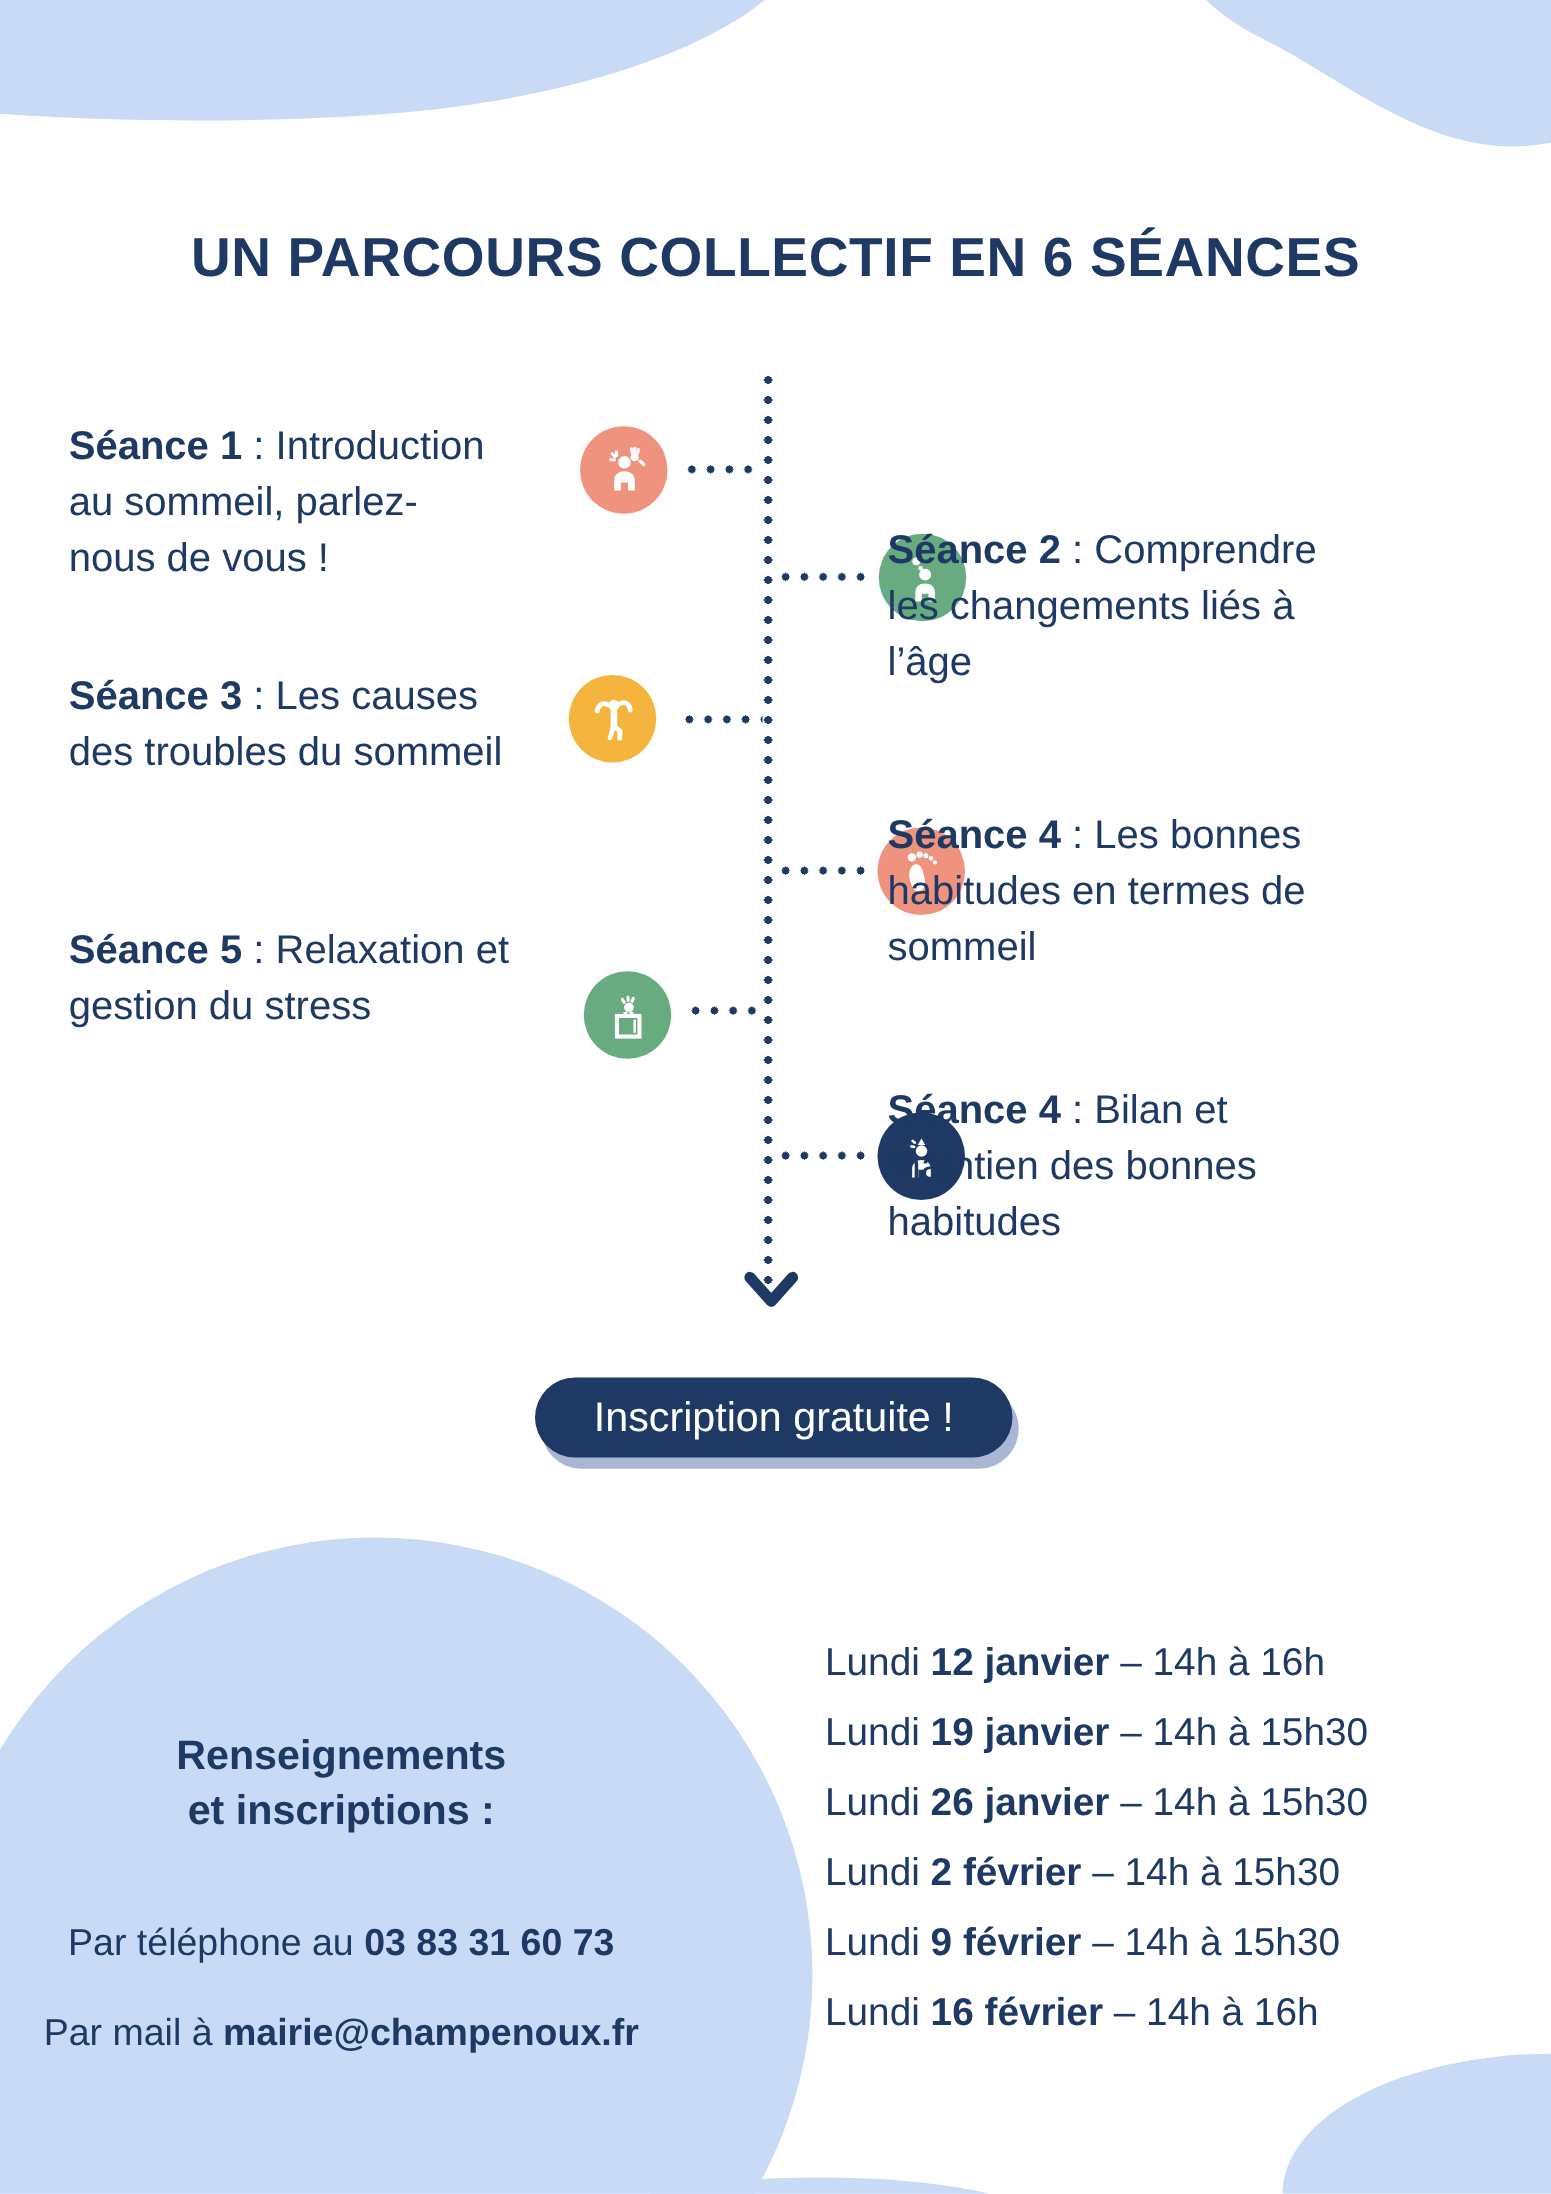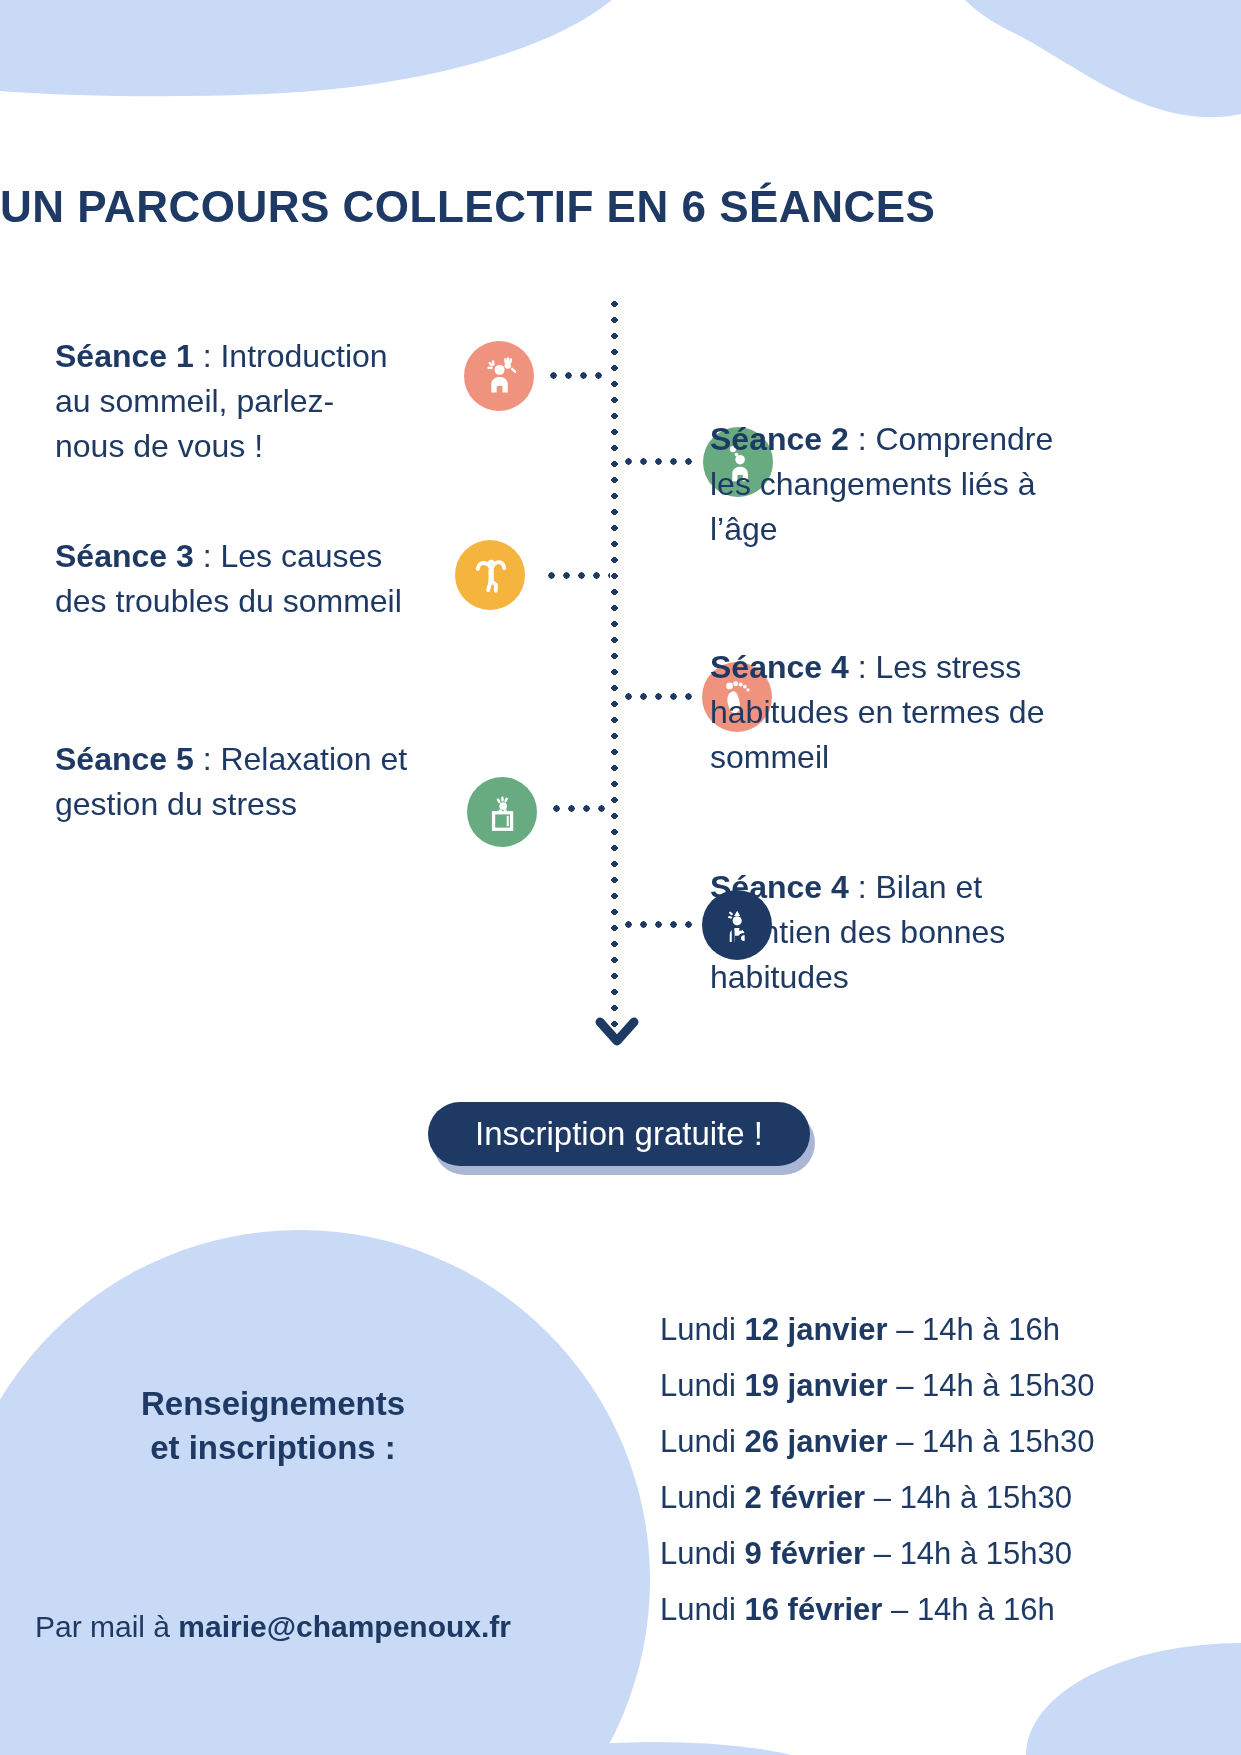--- a/index.html
+++ b/index.html
@@ -13,21 +13,21 @@
   *{margin:0;padding:0;box-sizing:border-box;}
   body{background:#ffffff;font-family:"Liberation Sans","DejaVu Sans",sans-serif;}
   .page{position:relative;width:1241px;height:1755px;background:#ffffff;overflow:hidden;margin:0 auto;}
 
   
   .top-wave{position:absolute;left:0;top:0;width:1241px;height:140px;}
   .blob-bottom-left{position:absolute;left:-50px;top:1230px;width:700px;height:700px;border-radius:50%;background:var(--lblue);}
   .blob-bottom-right{position:absolute;right:0;bottom:0;width:215px;height:112px;background:var(--lblue);border-top-left-radius:215px 112px;}
   .blob-bottom-center{position:absolute;left:480px;top:1742px;width:350px;height:70px;border-radius:50%;background:var(--lblue);}
 
-  .title{position:absolute;left:0;top:182px;width:1241px;
+  .title{position:absolute;left:0;top:182px;width:1241px;text-align:center;
     font-size:44px;font-weight:800;letter-spacing:.5px;color:var(--navy);}
 
   
   .vdots{position:absolute;left:611px;top:296px;width:7px;height:736px;
     background-image:radial-gradient(circle 3.2px at center,var(--navy) 98%,transparent 100%);
     background-size:7px 16px;background-repeat:repeat-y;}
   .hdots{position:absolute;height:7px;
     background-image:radial-gradient(circle 3.2px at center,var(--navy) 98%,transparent 100%);
     background-size:15px 7px;background-repeat:repeat-x;}
   .c1{left:546px;top:372px;width:64px;}
@@ -184,40 +184,44 @@
   <div class="session t2">
     <span class="line"><b>Séance 2</b><span> : </span><span>Comprendre</span></span>
     <span class="line">les changements liés à</span>
     <span class="line">l’âge</span>
   </div>
   <div class="session t3">
     <span class="line"><b>Séance 3</b><span> : </span><span>Les causes</span></span>
     <span class="line">des troubles du sommeil</span>
   </div>
   <div class="session t4">
-    <span class="line"><b>Séance 4</b><span> : </span><span>Les stress</span></span>
+    <span class="line"><b>Séance 4</b><span> : </span><span>Les bonnes</span></span>
     <span class="line">habitudes en termes de</span>
     <span class="line">sommeil</span>
   </div>
   <div class="session t5">
     <span class="line"><b>Séance 5</b><span> : </span><span>Relaxation et</span></span>
     <span class="line">gestion du stress</span>
   </div>
   <div class="session t6">
     <span class="line"><b>Séance 4</b><span> : </span><span>Bilan et</span></span>
     <span class="line">maintien des bonnes</span>
     <span class="line">habitudes</span>
   </div>
 
   <button class="cta">Inscription gratuite !</button>
 
   <div class="contact-heading">
     <span class="line" style="display:block">Renseignements</span>
     <span class="line" style="display:block">et inscriptions :</span>
   </div>
+  <div class="contact-line phone-line">
+    <span>Par téléphone au</span>
+    <b>03 83 31 60 73</b>
+  </div>
   <div class="contact-line mail-line">
     <span>Par mail à</span>
     <b>mairie@champenoux.fr</b>
   </div>
 
   <div class="schedule">
     <div class="sched-row">
       <span>Lundi</span>
       <b>12 janvier</b>
       <span>–</span>

